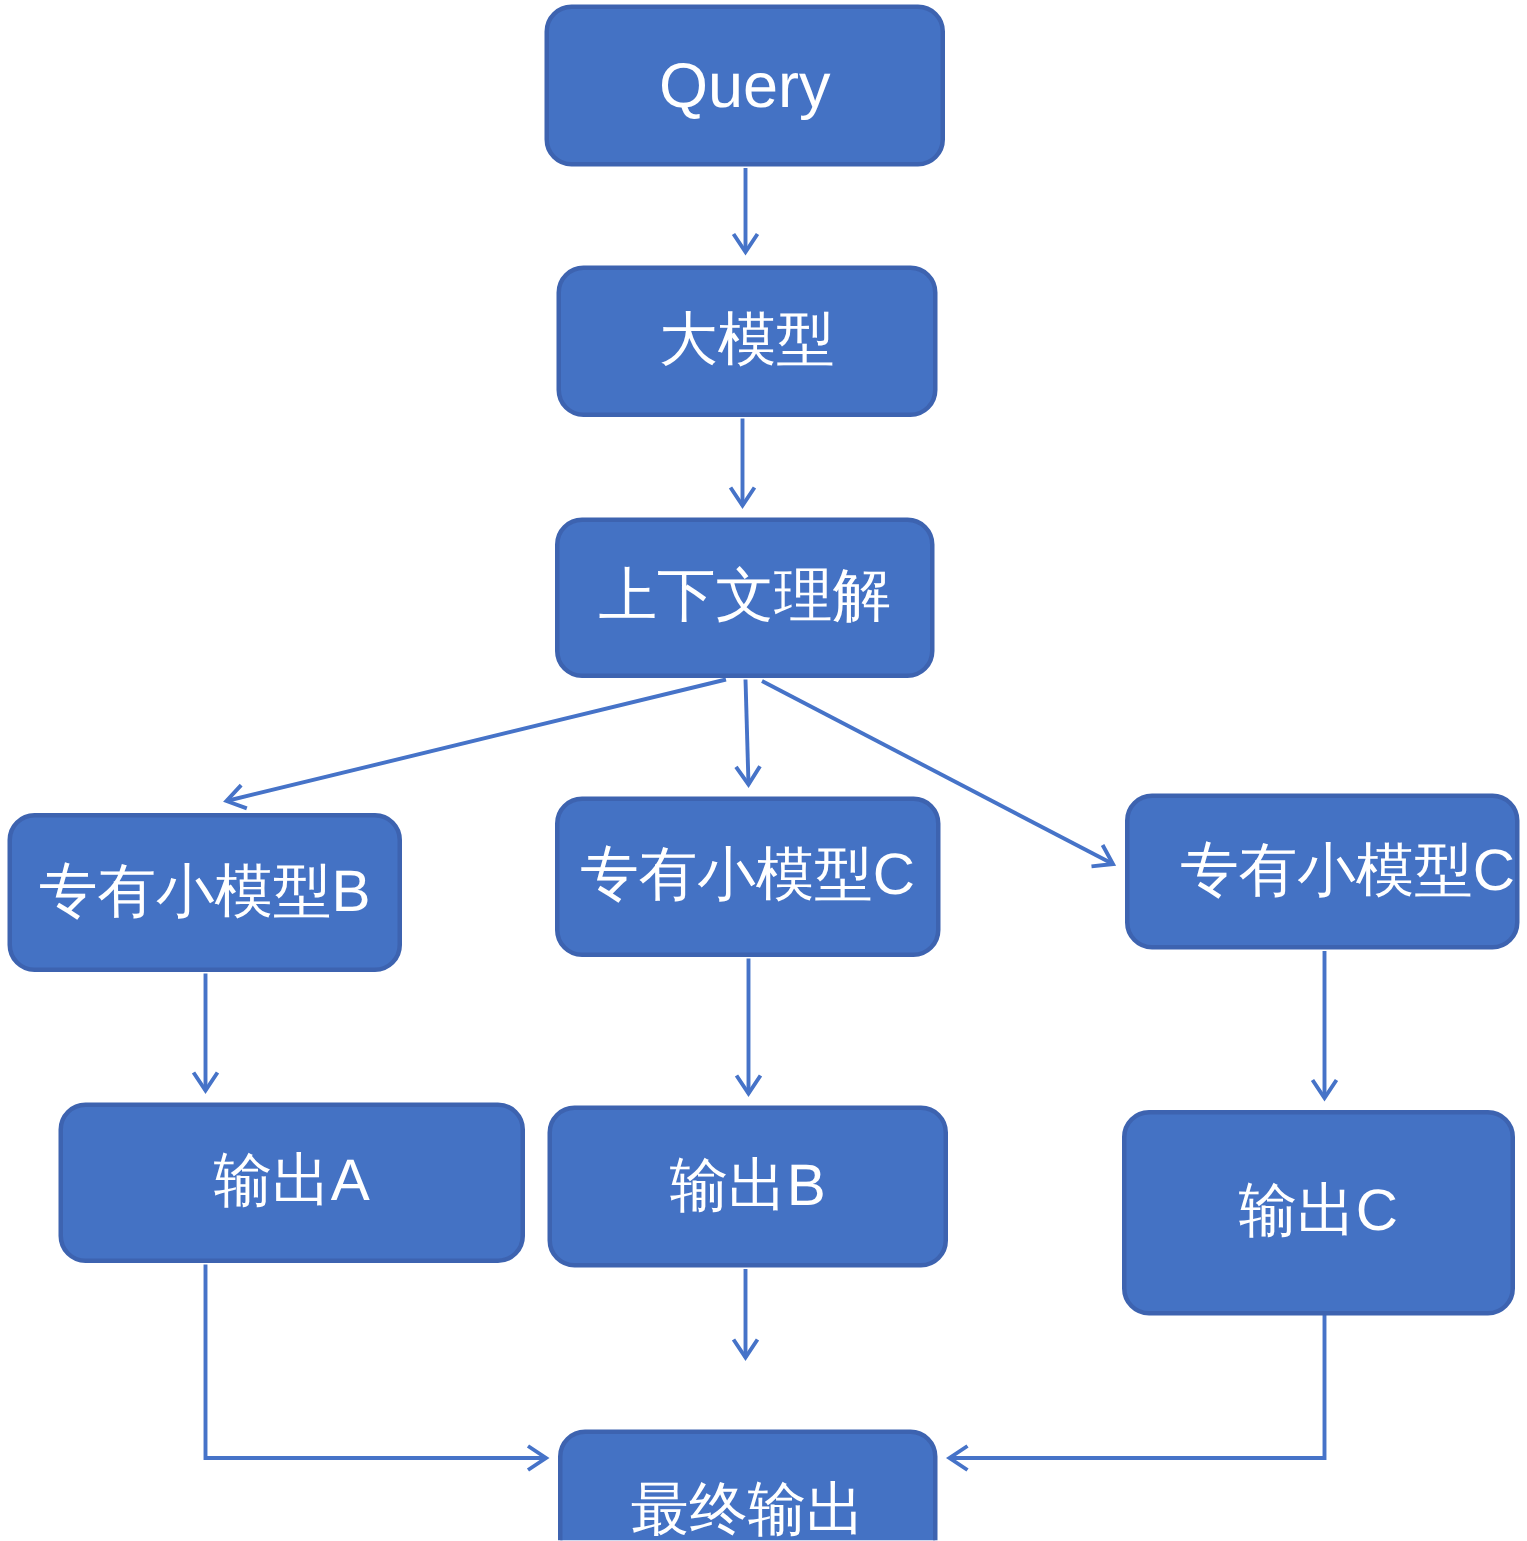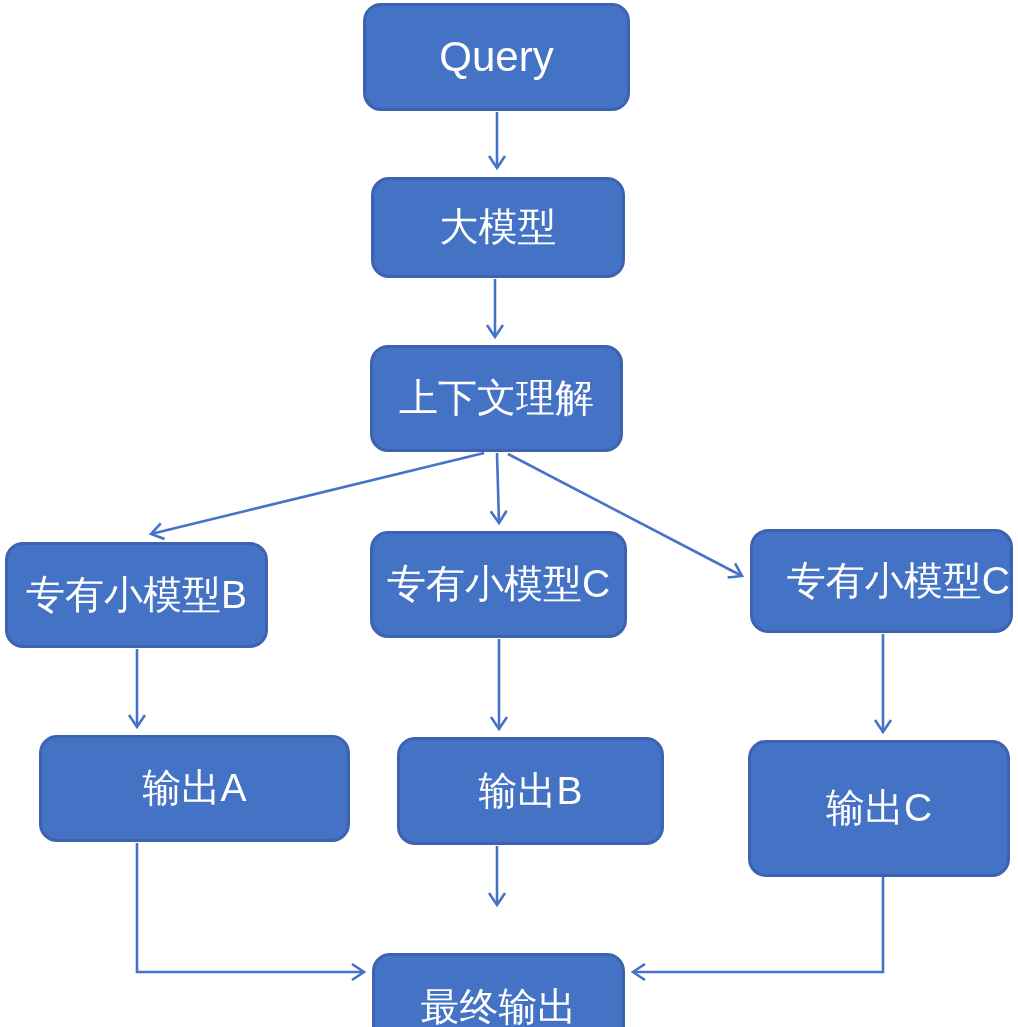--- a/index.html
+++ b/index.html
@@ -40,21 +40,21 @@
   .node.latin { font-size: 42px; }
 
   
   #n-query   { left: 363px; top: 3px;   width: 267px; height: 108px; }
   #n-model   { left: 371px; top: 177px; width: 254px; height: 101px; }
   #n-context { left: 370px; top: 345px; width: 253px; height: 107px; }
   #n-small-a { left: 5px;   top: 542px; width: 263px; height: 106px; }
   #n-small-b { left: 370px; top: 531px; width: 257px; height: 107px; }
   #n-small-c { left: 750px; top: 529px; width: 263px; height: 104px; justify-content: flex-end; }
   #n-out-a   { left: 7px;   top: 735px; width: 311px; height: 107px; margin-left: 32px; }
-  #n-out-b   { left: 365px; top: 737px; width: 267px; height: 108px; margin-left: 32px; }
+  #n-out-b   { left: 365px; top: 737px; width: 267px; height: 108px; }
   #n-out-c   { left: 748px; top: 740px; width: 262px; height: 137px; }
   #n-final   { left: 372px; top: 953px; width: 253px; height: 109px; }
 
   .edge {
     stroke: var(--arrow-color, #4673C8);
     stroke-width: 2.6;
     fill: none;
   }
 </style>
 </head>

